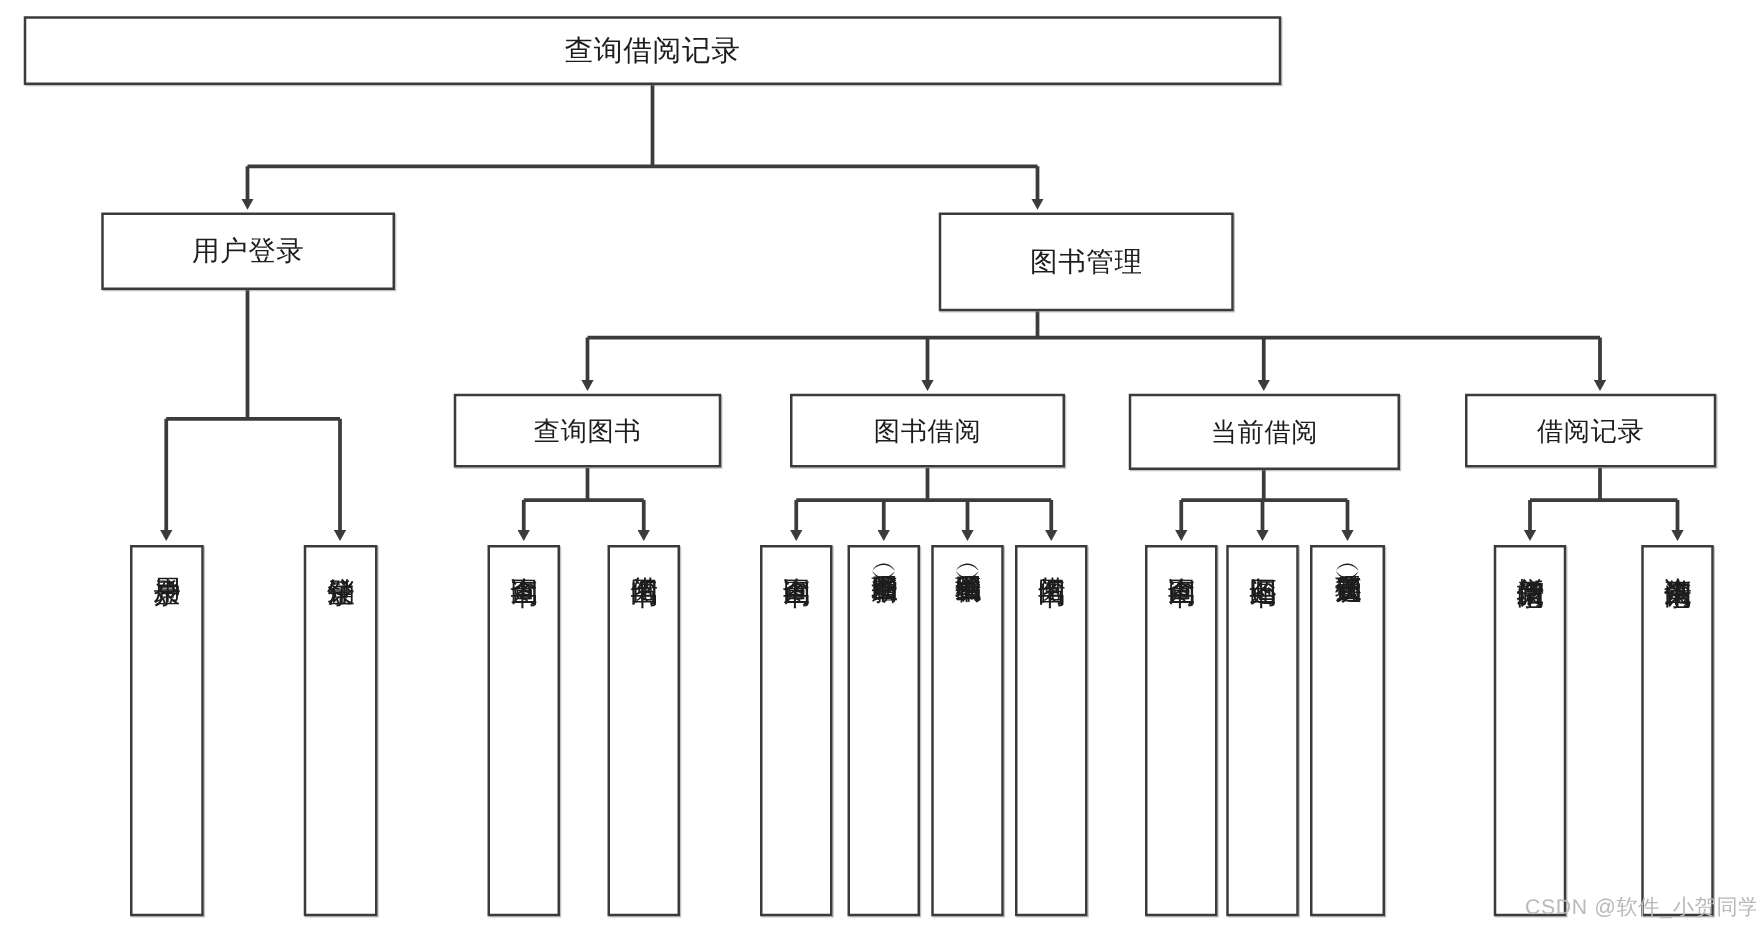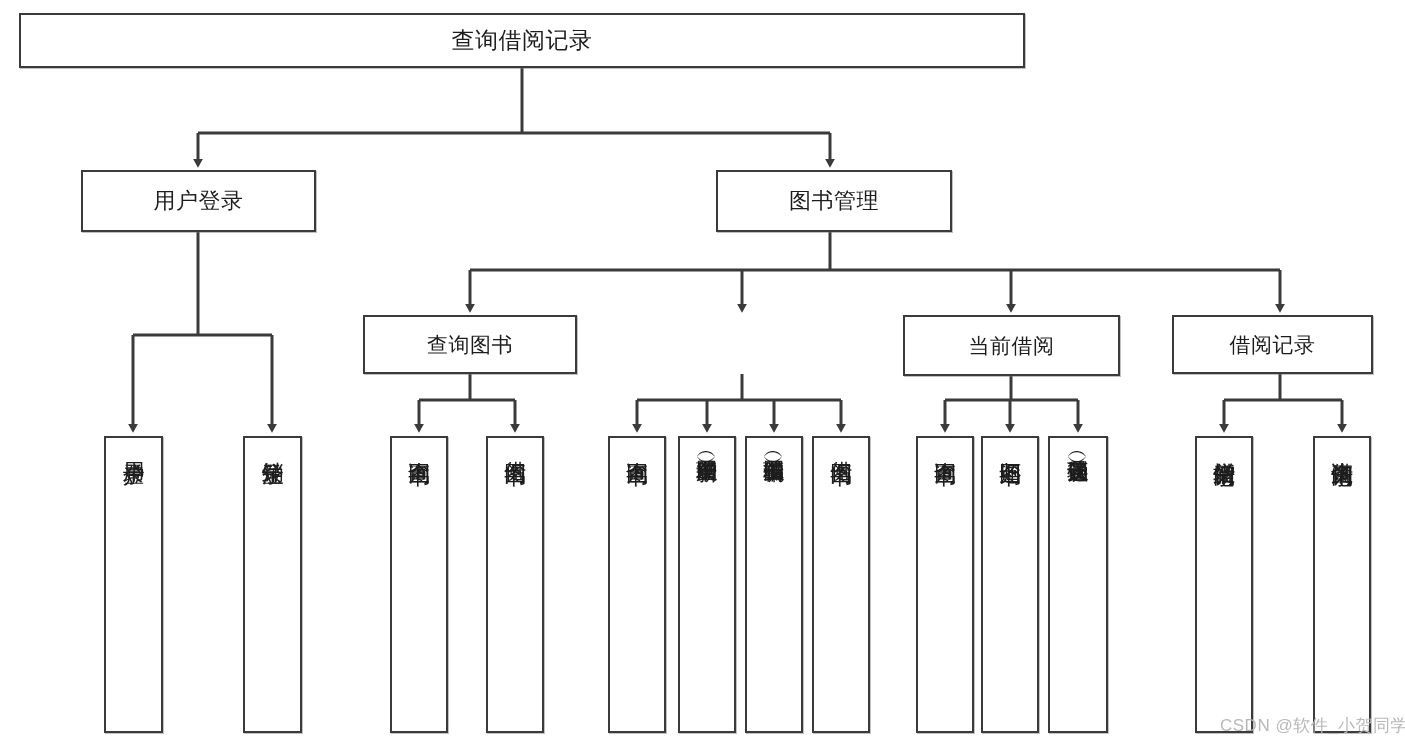--- a/index.html
+++ b/index.html
@@ -129,26 +129,29 @@
     </g>
   </svg>
 
   <div class="node lvl0" style="left:19px; top:13px; width:1006px; height:55px;">
     <span class="node-label">查询借阅记录</span>
   </div>
 
   <div class="node lvl1" style="left:81px; top:170px; width:235px; height:62px;">
     <span class="node-label">用户登录</span>
   </div>
-  <div class="node lvl1" style="left:716px; top:170px; width:236px; height:62px;">
+  <div class="node lvl1" style="left:751px; top:170px; width:236px; height:79px;">
     <span class="node-label">图书管理</span>
   </div>
 
   <div class="node lvl2" style="left:363px; top:315px; width:214px; height:59px;">
     <span class="node-label">查询图书</span>
+  </div>
+  <div class="node lvl2" style="left:632px; top:315px; width:220px; height:59px;">
+    <span class="node-label">图书借阅</span>
   </div>
   <div class="node lvl2" style="left:903px; top:315px; width:217px; height:61px;">
     <span class="node-label">当前借阅</span>
   </div>
   <div class="node lvl2" style="left:1172px; top:315px; width:201px; height:59px;">
     <span class="node-label">借阅记录</span>
   </div>
 
   <div class="node leaf" style="left:104px; top:436px; width:59px; height:297px;">
     <span class="node-label">用户登录</span>

